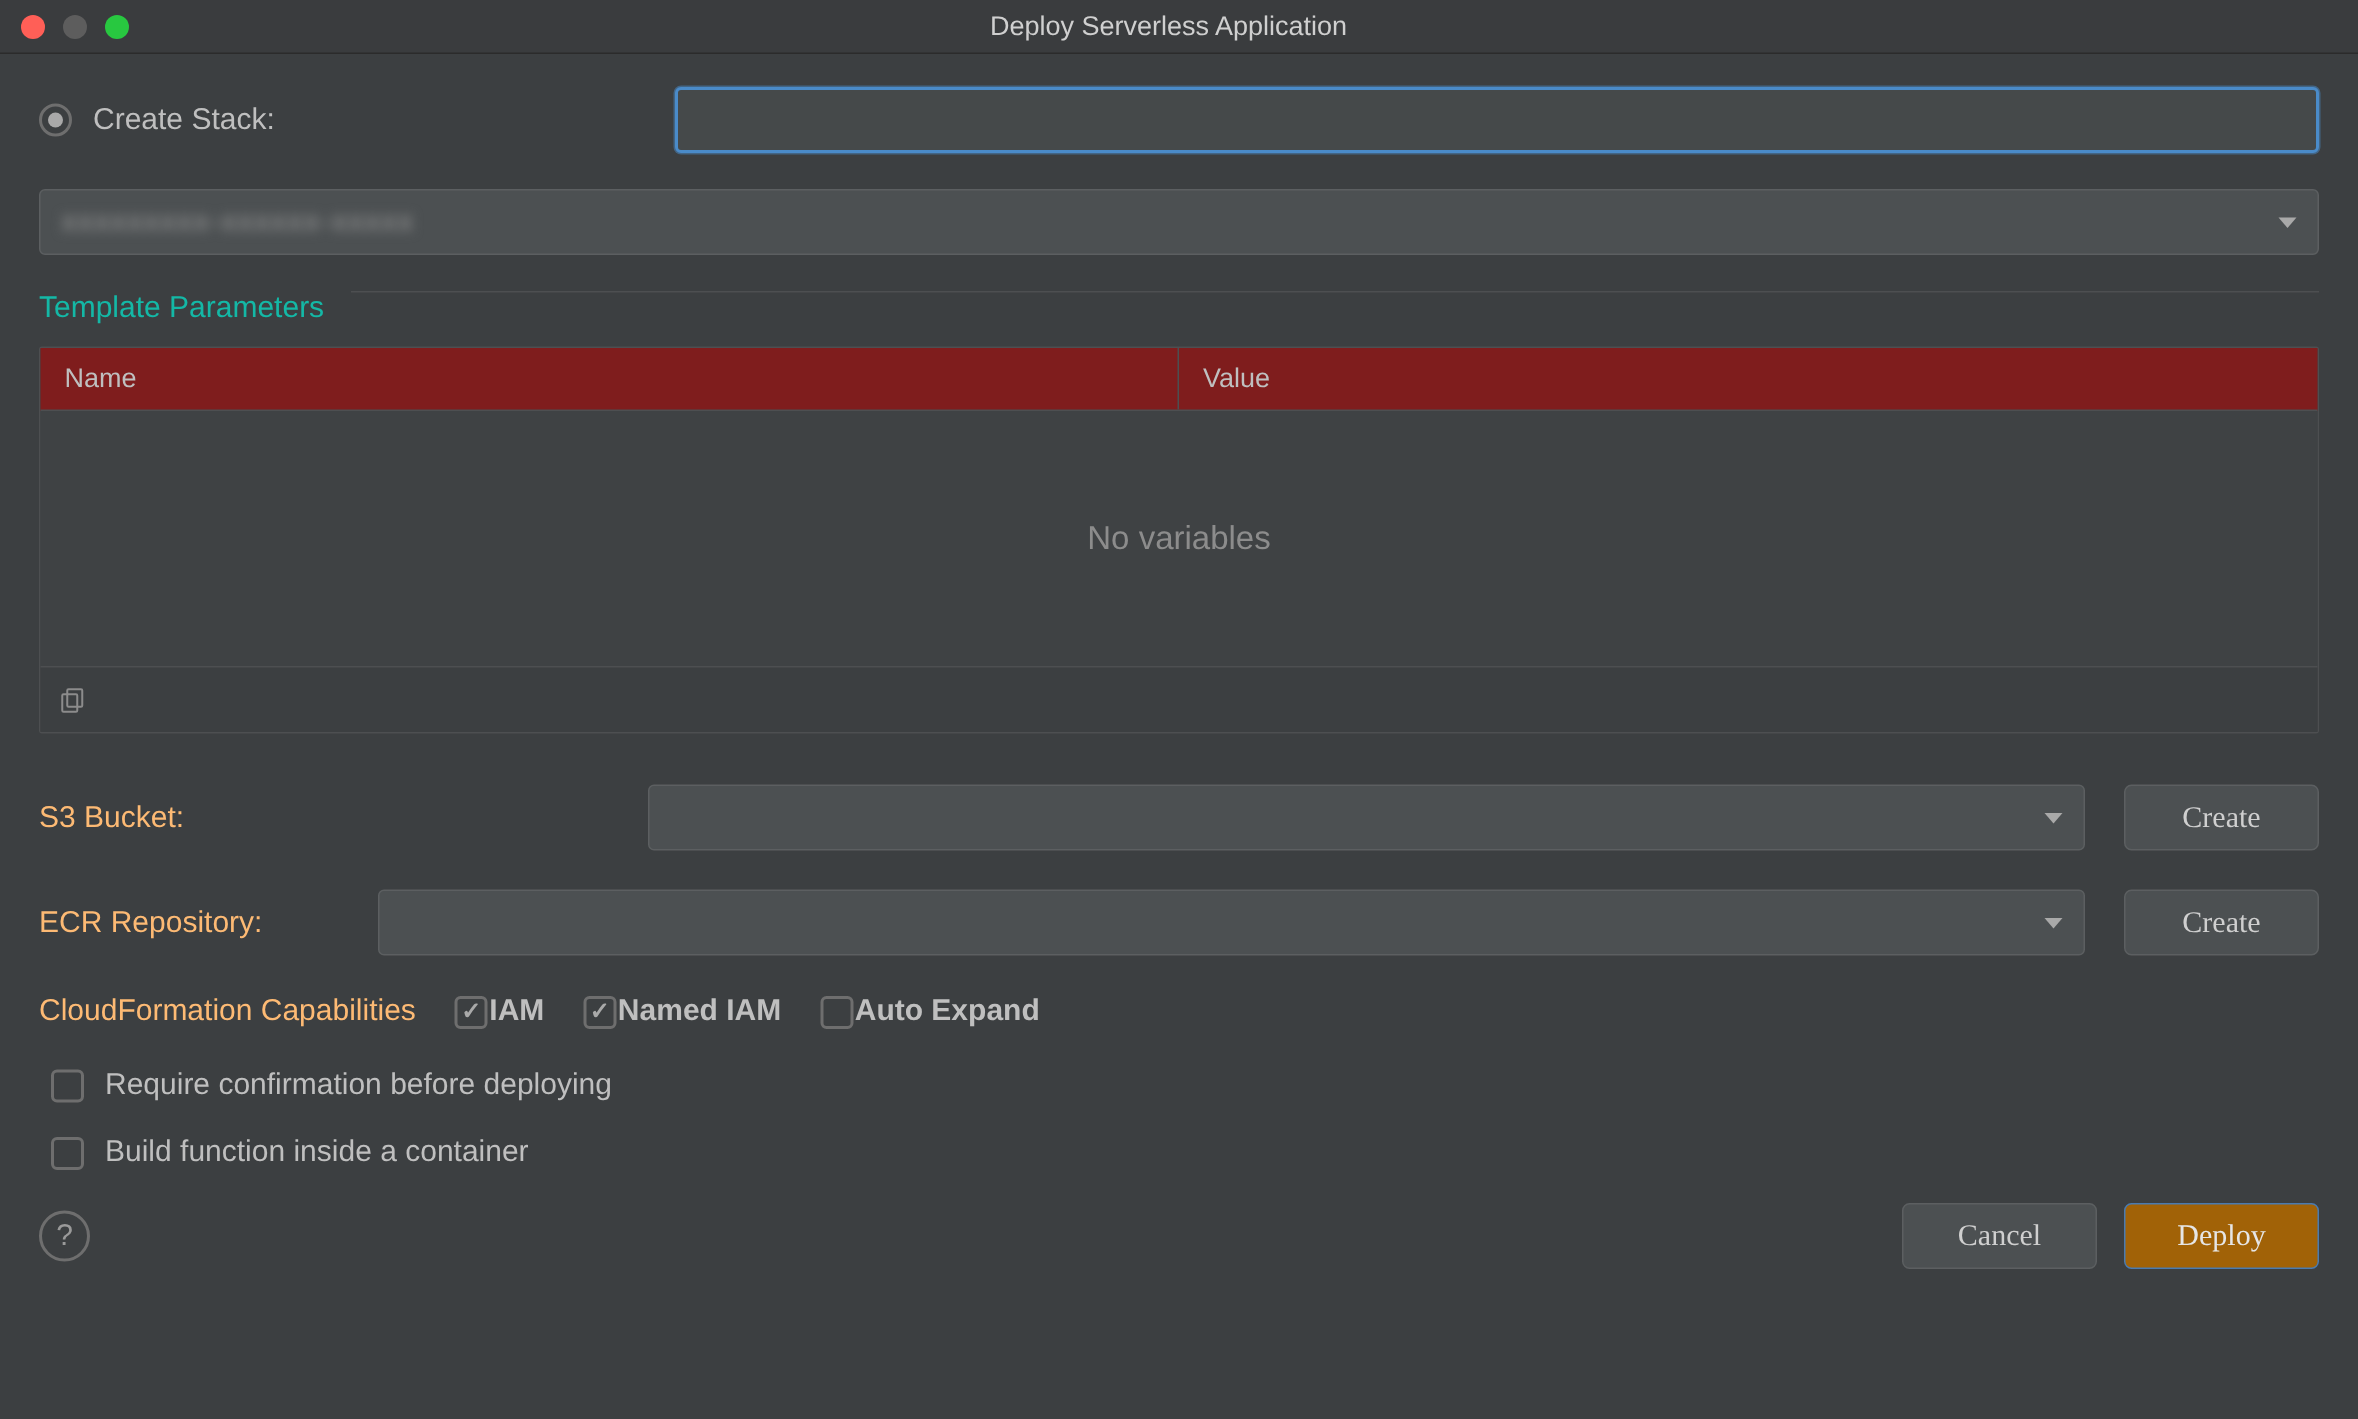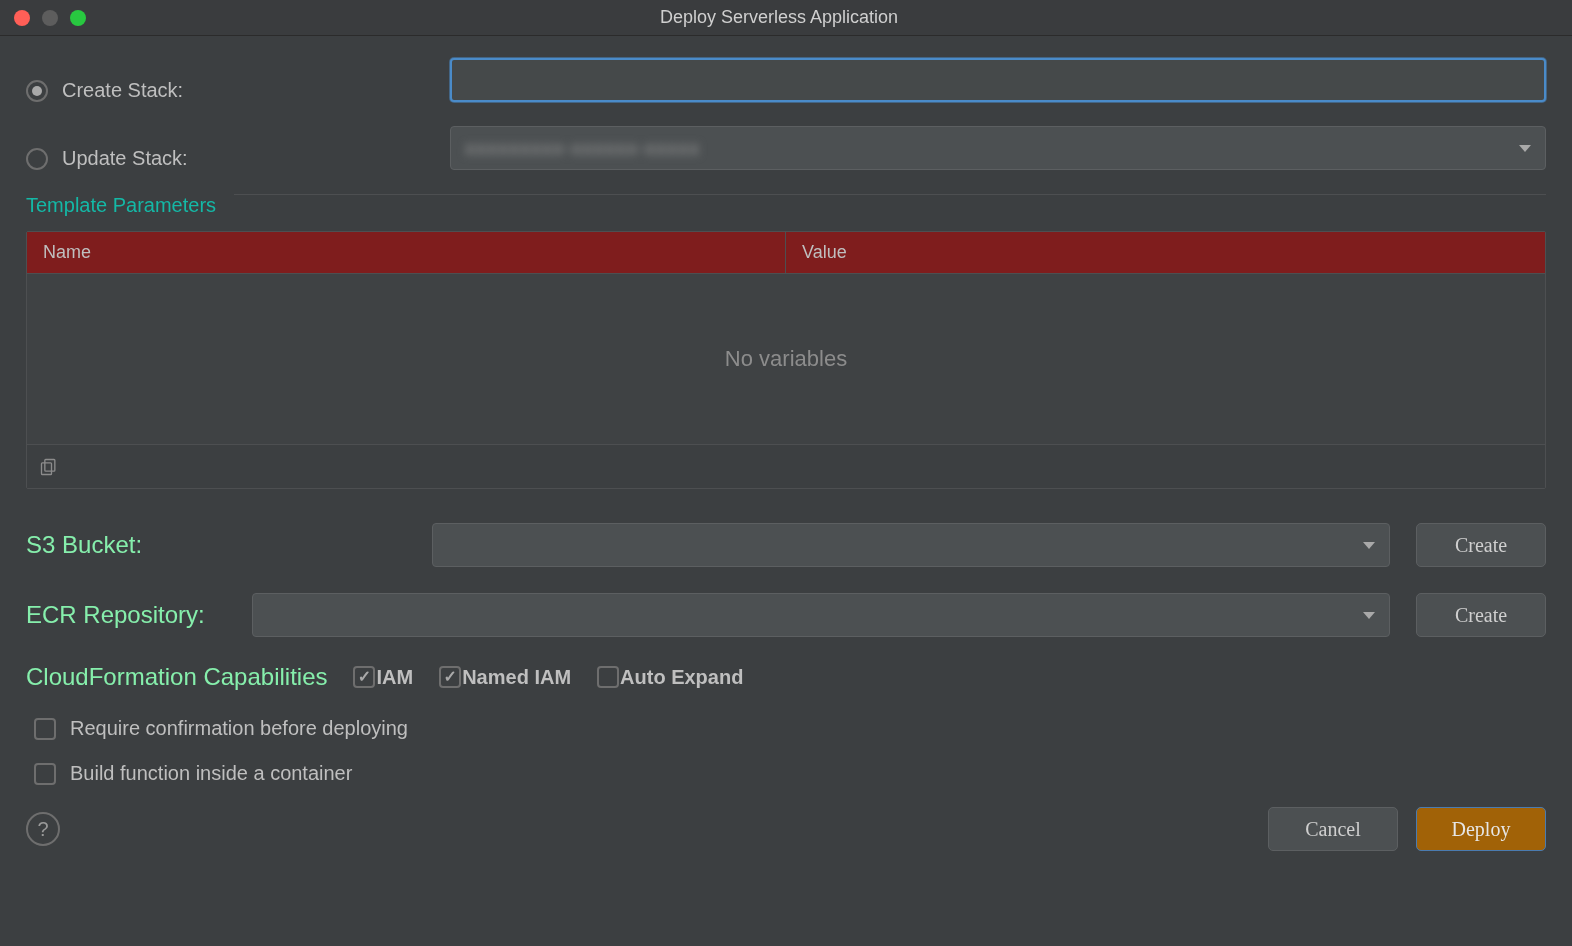--- a/index.html
+++ b/index.html
@@ -40,21 +40,21 @@
     font-size: 18px;
   }
 
   .content {
     padding: 22px 26px 20px 26px;
   }
 
   
   .form-row {
     display: flex;
-    align-items: flex-end;
+    align-items: center;
     margin-bottom: 24px;
     gap: 44px;
   }
   .radio-label-col {
     width: 380px;
     display: flex;
     align-items: center;
     gap: 14px;
   }
   .radio {
@@ -172,22 +172,22 @@
   .gap { height: 34px; }
 
   
   .field-row {
     display: flex;
     align-items: center;
     gap: 26px;
     margin-bottom: 26px;
   }
   .field-label {
-    color: #86efac;
-    font-size: 24px;
+    color: #fdba74;
+    font-size: 20px;
   }
   .field-label.s3 { width: 380px; }
   .field-label.ecr { width: 200px; }
   .field-row .select { flex: 1; }
 
   .btn {
     height: 44px;
     min-width: 130px;
     padding: 0 26px;
     background: #4c5052;
@@ -285,24 +285,20 @@
 
   <div class="form-row">
     <div class="radio-label-col">
       <div class="radio selected"></div>
       <span class="row-label">Create Stack:</span>
     </div>
     <input class="text-input" type="text" value="" style="">
   </div>
 
   <div class="form-row">
-    <div class="radio-label-col">
-      <div class="radio"></div>
-      <span class="row-label">Update Stack:</span>
-    </div>
     <div class="select">
       <span class="blurred">xxxxxxxxx-xxxxxx-xxxxx</span>
       <span class="chevron"></span>
     </div>
   </div>
 
   <div class="section-head">
     <span>Template Parameters</span>
     <div class="section-line"></div>
   </div>

